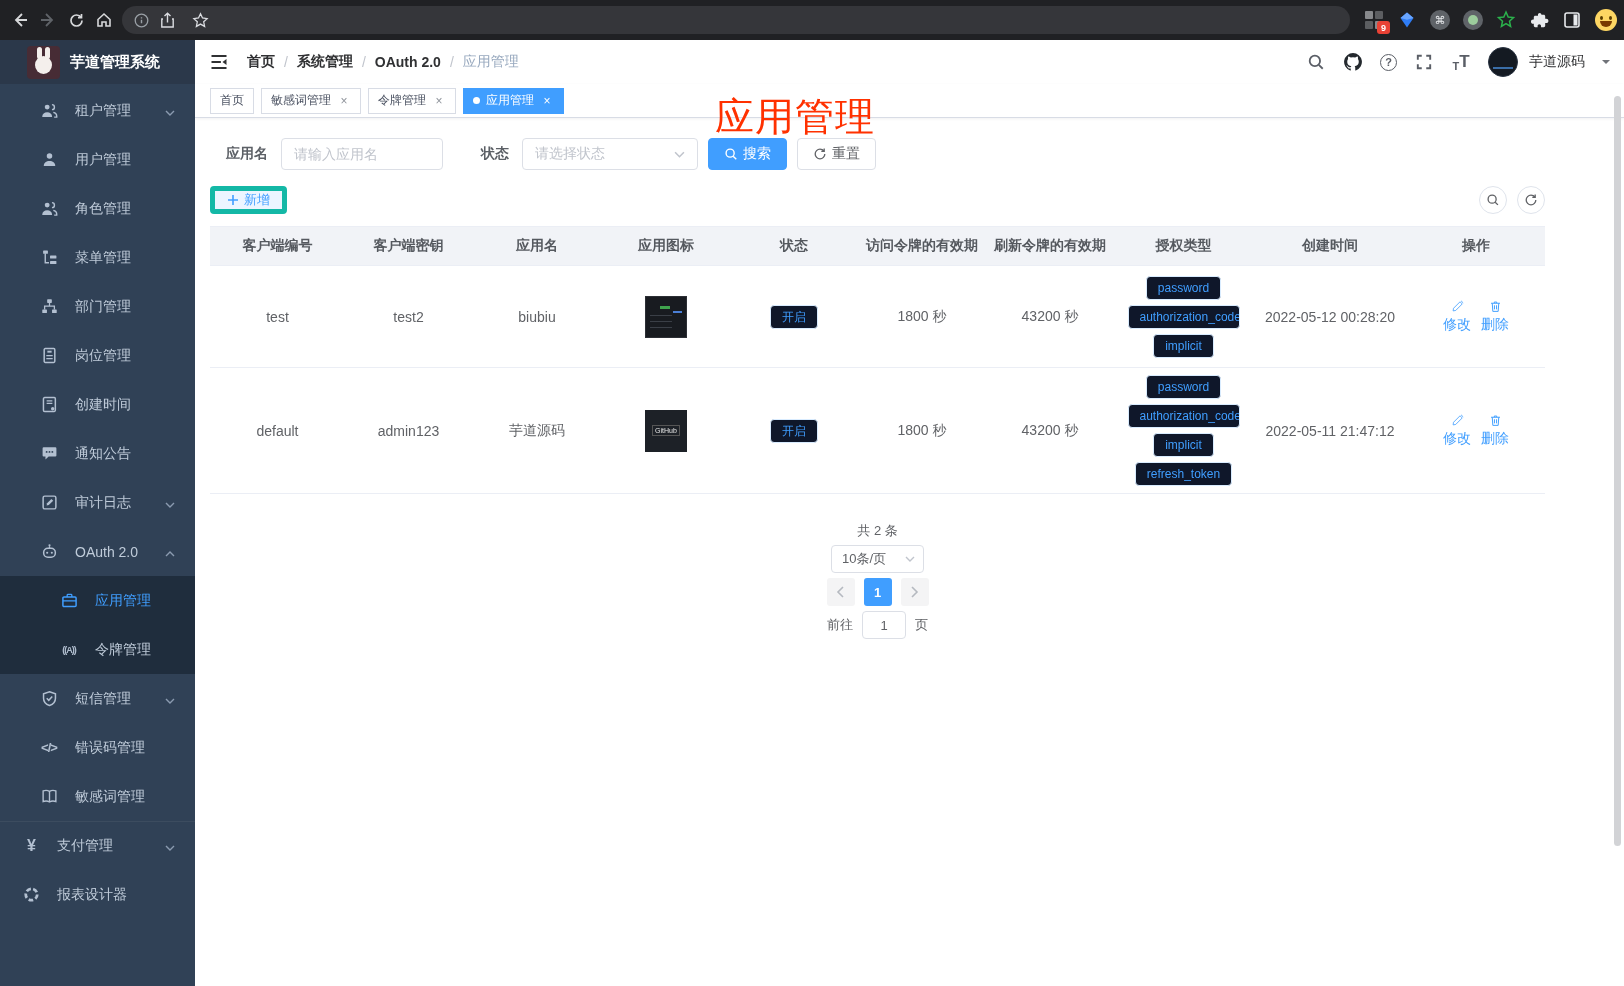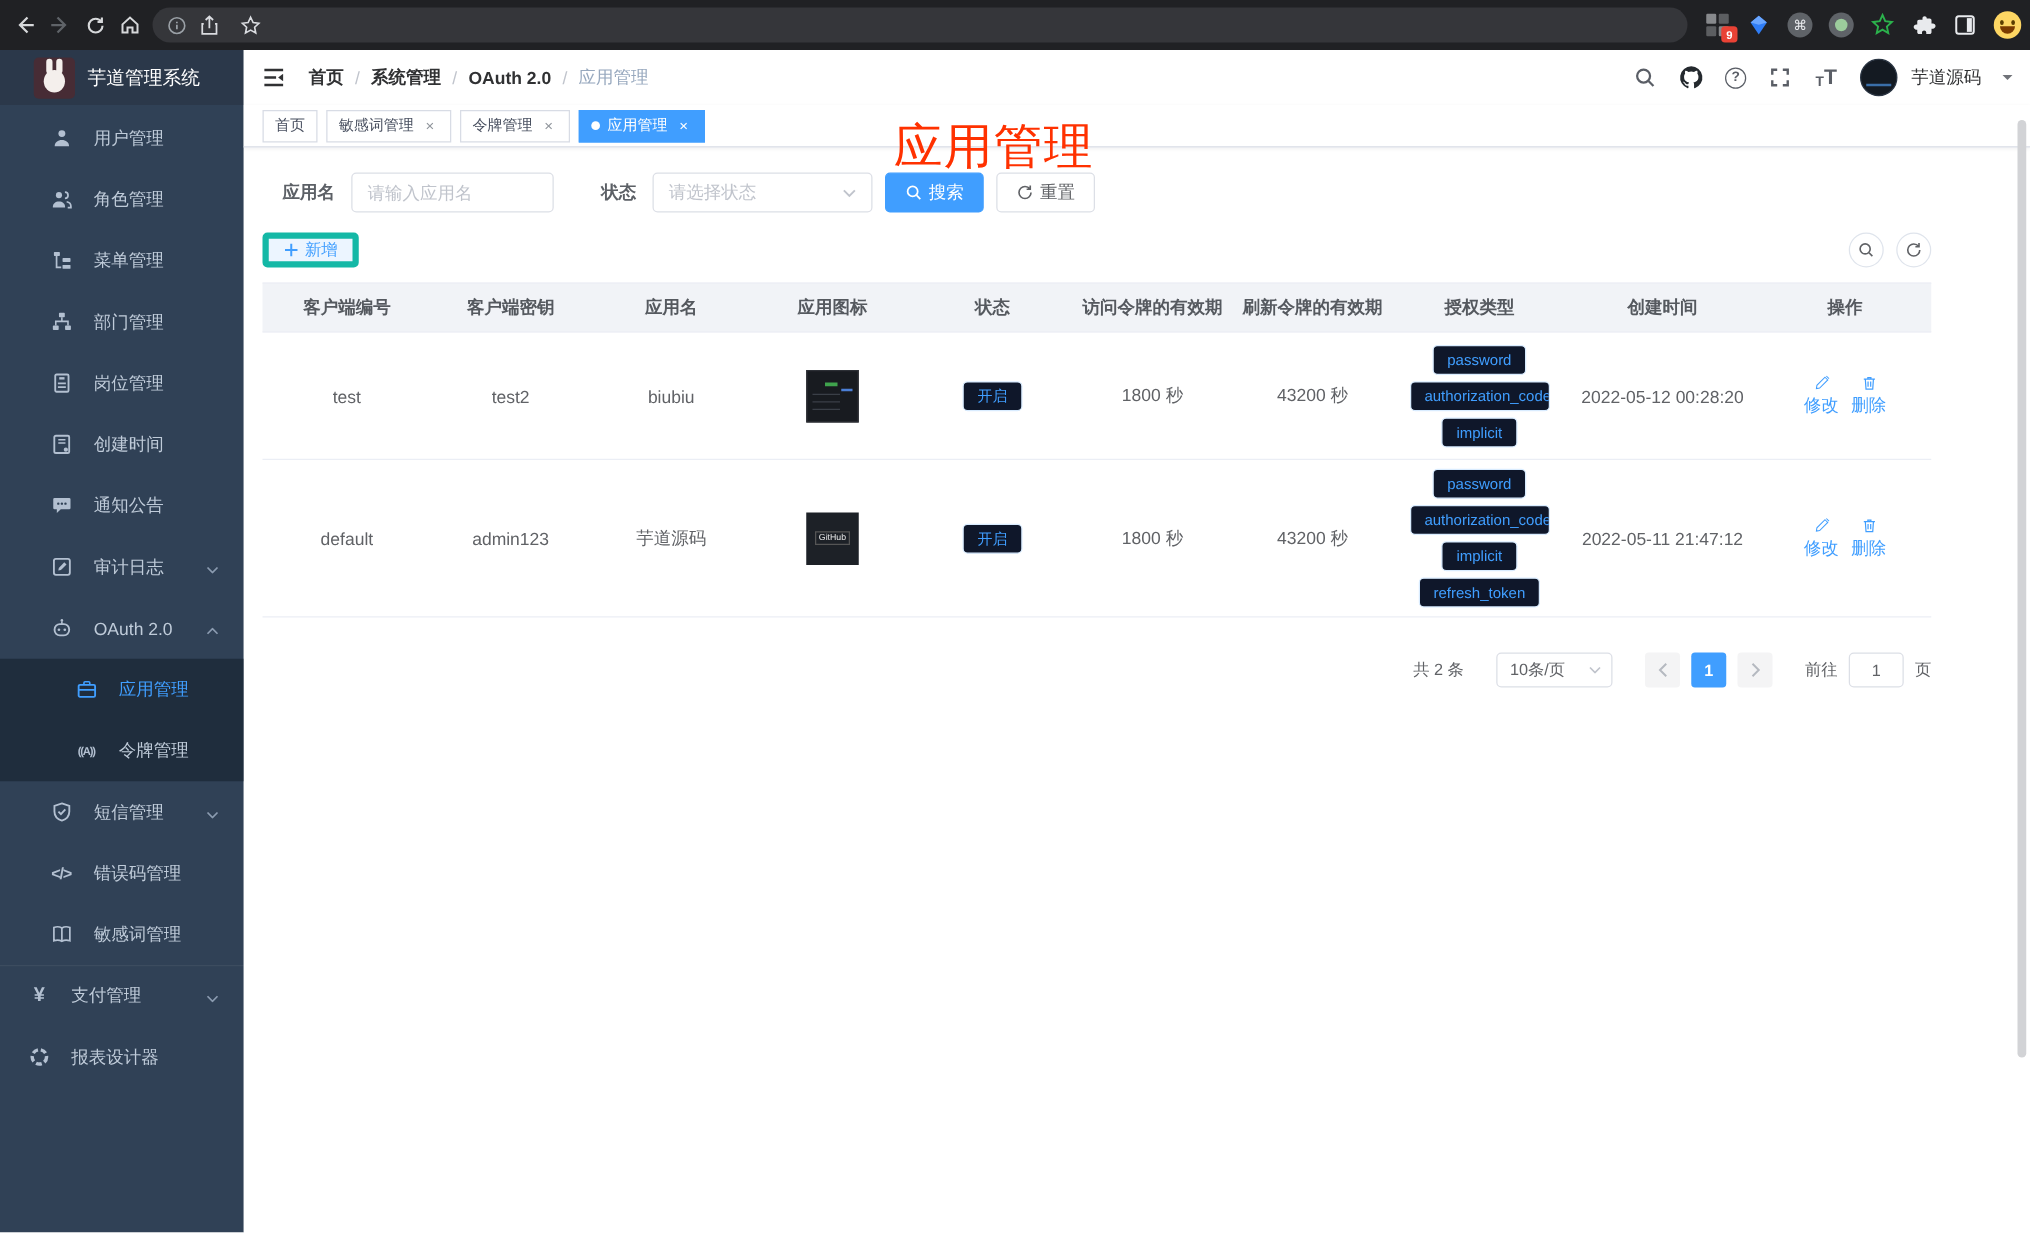--- a/index.html
+++ b/index.html
@@ -31,21 +31,21 @@
 
   
   .app { display:flex; height:946px; }
 
   
   .sidebar { width:195px; background:#304156; flex:0 0 auto; color:#bfcbd9; }
   .logo { height:44px; background:#2b384a; display:flex; align-items:center; padding-left:27px; gap:10px; }
   .logo-img { width:33px; height:33px; border-radius:4px; background:#472c35; position:relative; overflow:hidden; }
   .logo-img .head { position:absolute; left:8px; top:10px; width:17px; height:18px; background:#f4efec; border-radius:50%; }
   .logo-img .ear { position:absolute; top:1px; width:5px; height:12px; background:#f4efec; border-radius:3px; }
-  .logo-title { color:#fff; font-size:15px; font-weight:400; }
+  .logo-title { color:#fff; font-size:15px; font-weight:700; }
   .nav { padding-top:2px; }
   .nav-item { height:49px; display:flex; align-items:center; padding-left:40px; position:relative; font-size:14px; cursor:pointer; }
   .nav-item.toplevel { padding-left:22px; }
   .nav-item.sep { border-top:1px solid rgba(255,255,255,.06); }
   .nav-item .ic { width:18px; display:flex; justify-content:center; margin-right:17px; color:#b3c0d1; flex:0 0 auto; }
   .nav-item .chev { position:absolute; right:20px; color:#8b9bb0; }
   .sub-block { background:#1f2d3d; }
   .sub-item { padding-left:60px; }
   .sub-item.active { color:#409eff; }
   .sub-item.active .ic { color:#409eff; }
@@ -117,22 +117,22 @@
   .gh-thumb { width:42px; height:42px; background:#1d2127; display:flex; align-items:center; justify-content:center; }
   .gh-txt { color:#e8e8e8; font-size:7px; border:1px solid #555; padding:1px 2px; }
   .status-tag, .grant-tag { display:inline-block; height:24px; line-height:22px; padding:0 11px; font-size:12px;
     background:#0f172a; border:1px solid #d9ecff; border-radius:4px; color:#409eff; white-space:nowrap; }
   .grant-tag { margin:2.5px 0; }
   .grant-tag.clip { max-width:112px; overflow:hidden; }
   .op-link { color:#409eff; font-size:14px; display:inline-flex; align-items:center; gap:3px; cursor:pointer;flex-direction:column; }
   .ops { flex-direction:row; gap:10px; }
 
   
-  .pag { width:1335px; display:flex; align-items:center; justify-content:flex-end; margin-top:28px; gap:26px;
-    font-size:13px; color:#606266; }
+  .pag { width:1335px; display:flex; align-items:center; justify-content:flex-end; margin-top:28px; gap:5px;
+    font-size:13px; color:#606266;flex-direction:column; }
   .pag-select { width:93px; height:28px; border:1px solid #dcdfe6; border-radius:4px; display:flex; align-items:center;
     justify-content:space-between; padding:0 8px 0 10px; color:#606266; cursor:pointer; }
   .pg-btn { width:28px; height:28px; border-radius:3px; background:#f4f4f5; display:flex; align-items:center;
     justify-content:center; color:#b5b9c0; cursor:pointer; }
   .pg-num { width:28px; height:28px; border-radius:3px; background:#409eff; color:#fff; font-weight:700;
     display:flex; align-items:center; justify-content:center; cursor:pointer; }
   .goto-input { width:44px; height:28px; border:1px solid #dcdfe6; border-radius:4px; text-align:center;
     font-size:13px; color:#606266; font-family:inherit; }
   .pg-group { display:flex; gap:9px; align-items:center; }
 
@@ -230,20 +230,33 @@
     <div class="logo">
       <span class="logo-img">
         <span class="ear" style="left:10px"></span>
           <span class="ear" style="left:18px"></span>
           <span class="head"></span>
       </span>
       <span class="logo-title">芋道管理系统</span>
     </div>
     <nav class="nav">
 
+      <div class="nav-item">
+        <span class="ic">
+            <svg width="17" height="17" viewBox="0 0 16 16" fill="currentColor">
+              <circle cx="5.8" cy="4.8" r="2.3"></circle>
+              <path d="M1.2 13.6c0-2.5 2-4 4.6-4s4.6 1.5 4.6 4v.6H1.2z"></path>
+              <path d="M10.3 7.2a2.3 2.3 0 0 0 0-4.7M11.6 9.8c1.9.4 3.2 1.6 3.2 3.4v1h-2.4" fill="none" stroke="currentColor" stroke-width="1.3"></path>
+            </svg>
+          </span>
+        <span>租户管理</span>
+        <span class="chev"><svg width="10" height="6" viewBox="0 0 10 6">
+              <path d="M1 1l4 4 4-4" fill="none" stroke="currentColor" stroke-width="1.4"></path>
+            </svg></span>
+      </div>
 
       <div class="nav-item">
         <span class="ic">
             <svg width="17" height="17" viewBox="0 0 16 16" fill="currentColor">
               <circle cx="8" cy="4.6" r="2.6"></circle>
               <path d="M2.6 14.2c0-3 2.4-4.7 5.4-4.7s5.4 1.7 5.4 4.7z"></path>
             </svg>
           </span>
         <span>用户管理</span>
       </div>

